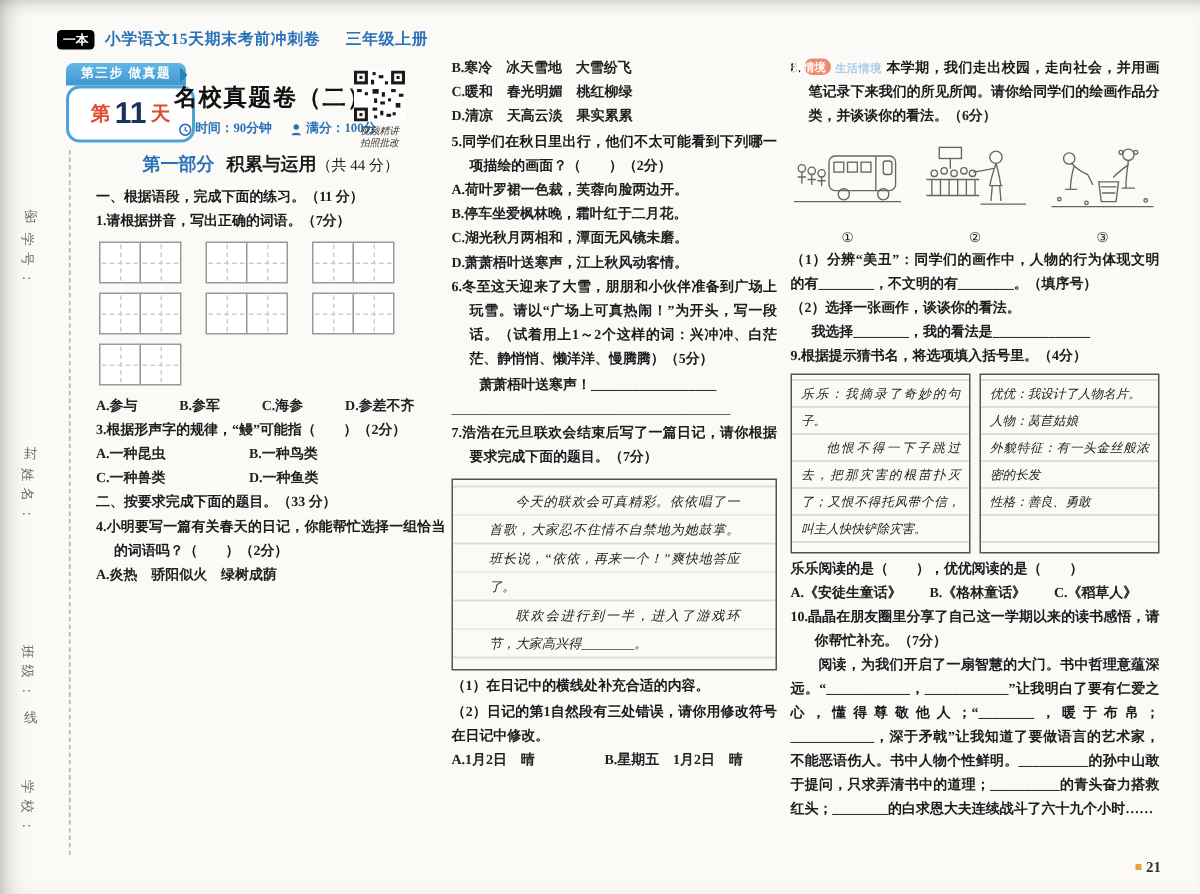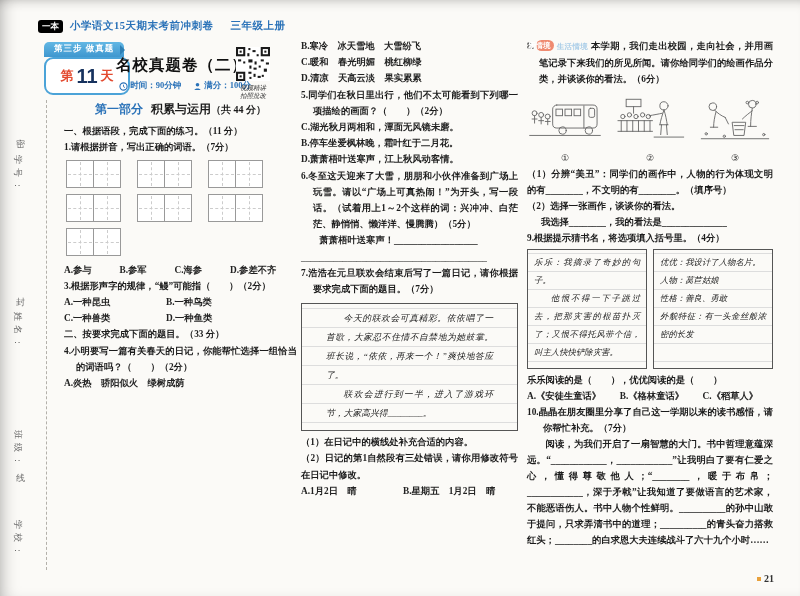--- a/index.html
+++ b/index.html
@@ -33,21 +33,21 @@
   .qr{position:absolute;left:236px;top:47px;width:34px;height:34px;}
   .qrcap{position:absolute;left:228px;top:84px;width:50px;text-align:center;font-size:6.5px;line-height:8px;color:#333;font-style:italic;}
   
   .col{position:absolute;font-size:9.3px;line-height:16.2px;color:#1c1c1c;text-align:justify;}
   .col1{left:64px;top:101px;width:233px;}
   .col2{left:301px;top:38px;width:217px;}
   .col3{left:527px;top:38px;width:246px;line-height:16px;}
   .col p{margin:0;}
   .part-head{text-align:center;font-size:12px;font-weight:bold;margin-bottom:5px;white-space:nowrap;}
   .ph-label{color:#2a72b8;margin-right:8px;}
-  .ph-score{font-size:10px;font-weight:bold;}
+  .ph-score{font-size:10px;font-weight:normal;}
   .sec{font-weight:bold;}
   .stem{font-weight:bold;}
   .hang{padding-left:12px;text-indent:-12px;}
   .hang10{padding-left:16px;text-indent:-16px;}
   .indent2{text-indent:2em;}
   .opt{font-weight:bold;color:#222;}
   
   .grid-rows{margin:4px 0 3px 2px;}
   .grow{display:flex;gap:16px;margin-bottom:6px;}
   .tg{display:flex;}
@@ -208,22 +208,23 @@
     <p class="sec">二、按要求完成下面的题目。（33 分）</p>
     <p class="stem hang">4.小明要写一篇有关春天的日记，你能帮忙选择一组恰当的词语吗？（　　）（2分）</p>
     <p class="opt">A.炎热　骄阳似火　绿树成荫</p>
   </div>
 
   <div class="col col2">
     <p class="opt">B.寒冷　冰天雪地　大雪纷飞</p>
     <p class="opt">C.暖和　春光明媚　桃红柳绿</p>
     <p class="opt">D.清凉　天高云淡　果实累累</p>
     <p class="stem hang">5.同学们在秋日里出行，他们不太可能看到下列哪一项描绘的画面？（　　）（2分）</p>
+    <p class="opt">A.荷叶罗裙一色裁，芙蓉向脸两边开。</p>
+    <p class="opt">B.停车坐爱枫林晚，霜叶红于二月花。</p>
     <p class="opt">C.湖光秋月两相和，潭面无风镜未磨。</p>
-    <p class="opt">B.停车坐爱枫林晚，霜叶红于二月花。</p>
     <p class="opt">D.萧萧梧叶送寒声，江上秋风动客情。</p>
     <p class="stem hang">6.冬至这天迎来了大雪，朋朋和小伙伴准备到广场上玩雪。请以“广场上可真热闹！”为开头，写一段话。（试着用上1～2个这样的词：兴冲冲、白茫茫、静悄悄、懒洋洋、慢腾腾）（5分）</p>
     <p class="stem" style="text-indent:2em">萧萧梧叶送寒声！__________________</p>
     <p>________________________________________</p>
     <p class="stem hang">7.浩浩在元旦联欢会结束后写了一篇日记，请你根据要求完成下面的题目。（7分）</p>
     <div class="diary">
       <p>今天的联欢会可真精彩。依依唱了一首歌，大家忍不住情不自禁地为她鼓掌。班长说，“依依，再来一个！”爽快地答应了。</p>
       <p>联欢会进行到一半，进入了游戏环节，大家高兴得________。</p>
     </div>
     <p class="stem">（1）在日记中的横线处补充合适的内容。</p>
@@ -293,22 +294,22 @@
     <p class="stem" style="text-indent:1.5em">我选择________，我的看法是______________</p>
     <p class="stem hang">9.根据提示猜书名，将选项填入括号里。（4分）</p>
     <div class="boxes">
       <div class="qbox">
         <p>乐乐：我摘录了奇妙的句子。</p>
         <p class="bd">他恨不得一下子跳过去，把那灾害的根苗扑灭了；又恨不得托风带个信，叫主人快快铲除灾害。</p>
       </div>
       <div class="qbox">
         <p>优优：我设计了人物名片。</p>
         <p>人物：莴苣姑娘</p>
+        <p>外貌特征：有一头金丝般浓密的长发</p>
         <p>性格：善良、勇敢</p>
-        <p>外貌特征：有一头金丝般浓密的长发</p>
       </div>
     </div>
     <p class="stem">乐乐阅读的是（　　），优优阅读的是（　　）</p>
     <p class="opt">A.《安徒生童话》　　B.《格林童话》　　C.《稻草人》</p>
     <p class="stem hang10">10.晶晶在朋友圈里分享了自己这一学期以来的读书感悟，请你帮忙补充。（7分）</p>
     <p class="stem indent2">阅读，为我们开启了一扇智慧的大门。书中哲理意蕴深远。“____________，____________”让我明白了要有仁爱之心，懂得尊敬他人；“________，暖于布帛；____________，深于矛戟”让我知道了要做语言的艺术家，不能恶语伤人。书中人物个性鲜明。__________的孙中山敢于提问，只求弄清书中的道理；__________的青头奋力搭救红头；________的白求恩大夫连续战斗了六十九个小时……</p>
   </div>
 
   <div class="pageno">21</div>
 </div>

